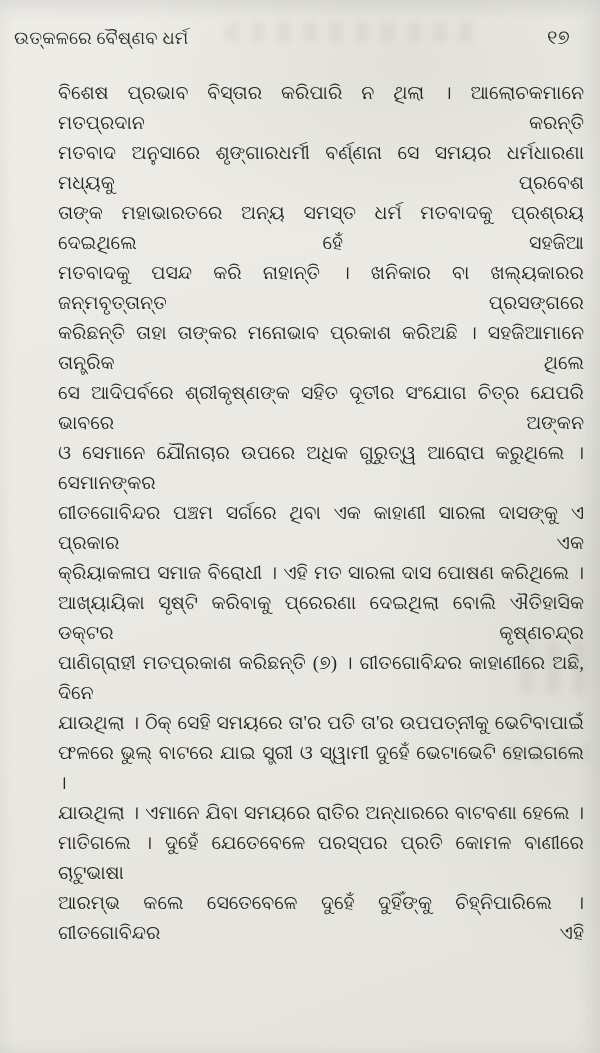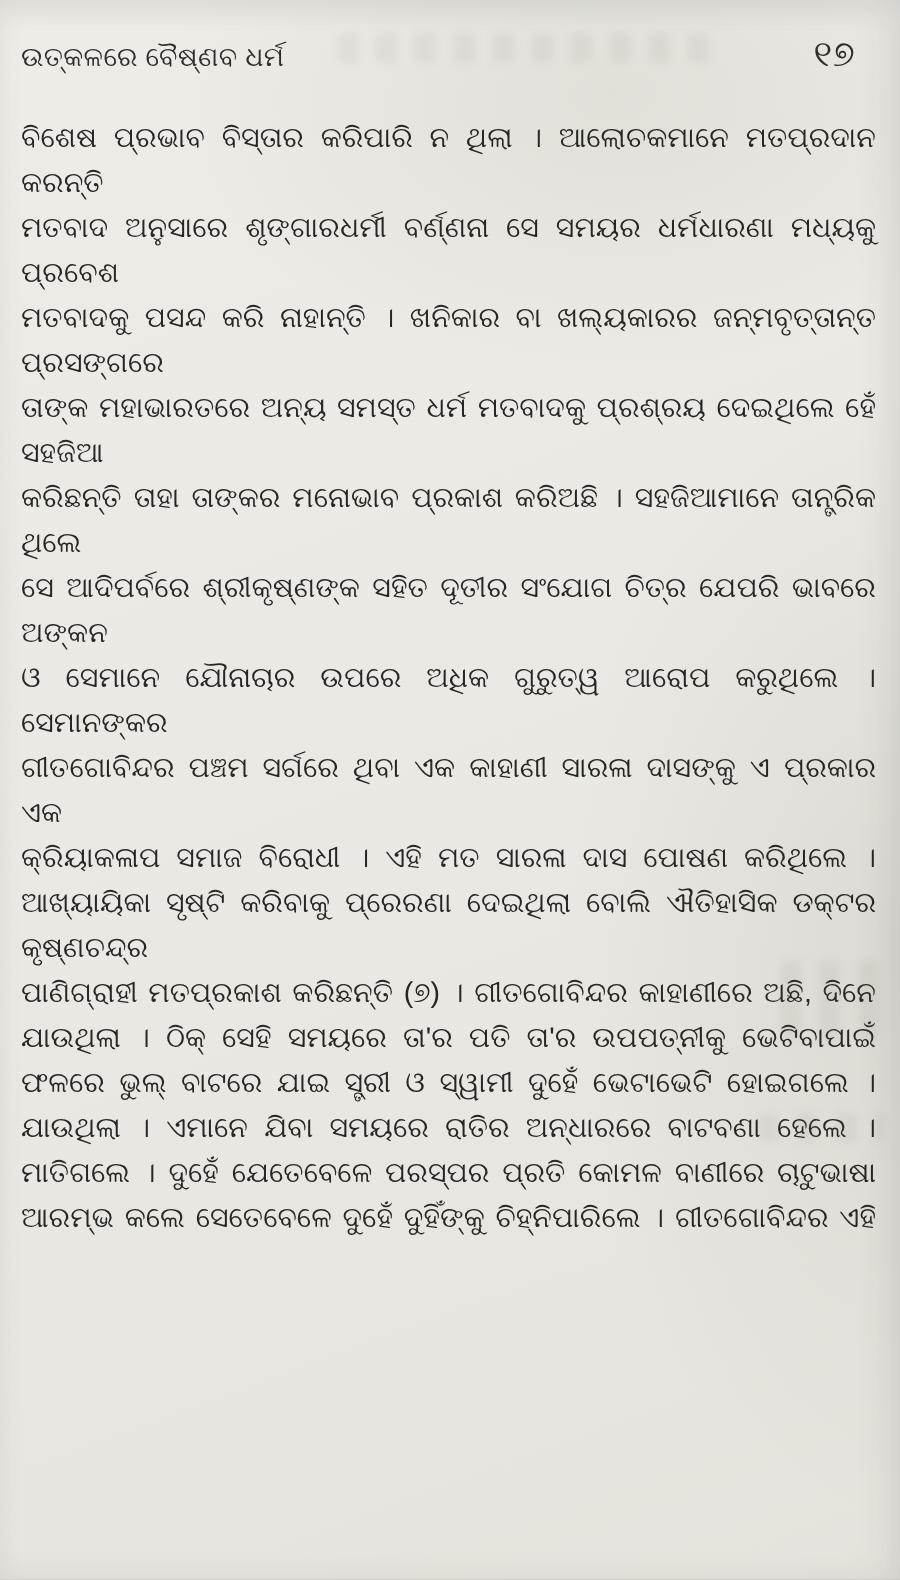--- a/index.html
+++ b/index.html
@@ -13,21 +13,21 @@
     height: 1053px;
     margin: 0;
     box-sizing: border-box;
     padding: 24px 16px 0 14px;
     background:
       radial-gradient(ellipse 420px 260px at 68% 6%, rgba(190,190,180,0.25), rgba(190,190,180,0) 70%),
       radial-gradient(ellipse 300px 500px at 100% 60%, rgba(175,175,165,0.22), rgba(175,175,165,0) 75%),
       linear-gradient(160deg, #edece6 0%, #e9e8e2 55%, #e4e3dc 100%);
     box-shadow: inset -10px 0 22px rgba(60,60,50,0.07), inset 0 8px 18px rgba(60,60,50,0.05);
     overflow: hidden;
-    font-family: Liberation Sans, sans-serif;
+    font-family: Liberation Serif, serif;
     -webkit-font-smoothing: antialiased;
   }
   
   .bleed {
     position: absolute;
     pointer-events: none;
     filter: blur(3px);
     opacity: 0.14;
     background: repeating-linear-gradient(
       90deg,
@@ -41,56 +41,57 @@
 
   .page-header {
     display: flex;
     justify-content: space-between;
     align-items: baseline;
     color: #2d2d2b;
     font-size: 18px;
     line-height: 26px;
     letter-spacing: 0.2px;
   }
-  .page-number { font-size: 24px; padding-right: 14px; }
+  .page-number { font-size: 20px; padding-right: 14px; }
 
   .page-body {
     margin-top: 27px;
     color: #262624;
     font-size: 19px;
   }
   .paragraph { margin: 0 0 14px 0; }
   .line {
     line-height: 30px;
     text-align: justify;
     text-align-last: justify;
     white-space: normal;
     word-spacing: 1px;
+    margin-left: 44px;
   }
 </style>
 </head>
 <body>
 
 <div class="page">
 
   <div class="bleed bleed-top"></div>
   <div class="bleed bleed-right1"></div>
   <div class="bleed bleed-right2"></div>
 
   <header class="page-header">
     <span class="running-title">ଉତ୍କଳରେ ବୈଷ୍ଣବ ଧର୍ମ</span>
     <span class="page-number">୧୭</span>
   </header>
 
   <main class="page-body">
       <div class="paragraph">
         <div class="line">ବିଶେଷ ପ୍ରଭାବ ବିସ୍ତାର କରିପାରି ନ ଥିଲା । ଆଲୋଚକମାନେ ମତପ୍ରଦାନ କରନ୍ତି</div>
         <div class="line">ମତବାଦ ଅନୁସାରେ ଶୃଙ୍ଗାରଧର୍ମୀ ବର୍ଣ୍ଣନା ସେ ସମୟର ଧର୍ମଧାରଣା ମଧ୍ୟକୁ ପ୍ରବେଶ</div>
+        <div class="line">ତାଙ୍କ ମହାଭାରତରେ ଅନ୍ୟ ସମସ୍ତ ଧର୍ମ ମତବାଦକୁ ପ୍ରଶ୍ରୟ ଦେଇଥିଲେ ହେଁ ସହଜିଆ</div>
         <div class="line">ମତବାଦକୁ ପସନ୍ଦ କରି ନାହାନ୍ତି । ଖନିକାର ବା ଖଲ୍ୟକାରର ଜନ୍ମବୃତ୍ତାନ୍ତ ପ୍ରସଙ୍ଗରେ</div>
-        <div class="line">ତାଙ୍କ ମହାଭାରତରେ ଅନ୍ୟ ସମସ୍ତ ଧର୍ମ ମତବାଦକୁ ପ୍ରଶ୍ରୟ ଦେଇଥିଲେ ହେଁ ସହଜିଆ</div>
         <div class="line">କରିଛନ୍ତି ତାହା ତାଙ୍କର ମନୋଭାବ ପ୍ରକାଶ କରିଅଛି । ସହଜିଆମାନେ ତାନ୍ତ୍ରିକ ଥିଲେ</div>
         <div class="line">ସେ ଆଦିପର୍ବରେ ଶ୍ରୀକୃଷ୍ଣଙ୍କ ସହିତ ଦୂତୀର ସଂଯୋଗ ଚିତ୍ର ଯେପରି ଭାବରେ ଅଙ୍କନ</div>
         <div class="line">ଓ ସେମାନେ ଯୌନାଚାର ଉପରେ ଅଧିକ ଗୁରୁତ୍ୱ ଆରୋପ କରୁଥିଲେ । ସେମାନଙ୍କର</div>
         <div class="line">ଗୀତଗୋବିନ୍ଦର ପଞ୍ଚମ ସର୍ଗରେ ଥିବା ଏକ କାହାଣୀ ସାରଳା ଦାସଙ୍କୁ ଏ ପ୍ରକାର ଏକ</div>
         <div class="line">କ୍ରିୟାକଳାପ ସମାଜ ବିରୋଧୀ । ଏହି ମତ ସାରଳା ଦାସ ପୋଷଣ କରିଥିଲେ ।</div>
         <div class="line">ଆଖ୍ୟାୟିକା ସୃଷ୍ଟି କରିବାକୁ ପ୍ରେରଣା ଦେଇଥିଲା ବୋଲି ଐତିହାସିକ ଡକ୍ଟର କୃଷ୍ଣଚନ୍ଦ୍ର</div>
         <div class="line">ପାଣିଗ୍ରାହୀ ମତପ୍ରକାଶ କରିଛନ୍ତି (୭) । ଗୀତଗୋବିନ୍ଦର କାହାଣୀରେ ଅଛି, ଦିନେ</div>
         <div class="line">ଯାଉଥିଲା । ଠିକ୍ ସେହି ସମୟରେ ତା'ର ପତି ତା'ର ଉପପତ୍ନୀକୁ ଭେଟିବାପାଇଁ</div>
         <div class="line">ଫଳରେ ଭୁଲ୍ ବାଟରେ ଯାଇ ସ୍ତ୍ରୀ ଓ ସ୍ୱାମୀ ଦୁହେଁ ଭେଟାଭେଟି ହୋଇଗଲେ ।</div>
         <div class="line">ଯାଉଥିଲା । ଏମାନେ ଯିବା ସମୟରେ ରାତିର ଅନ୍ଧାରରେ ବାଟବଣା ହେଲେ ।</div>

